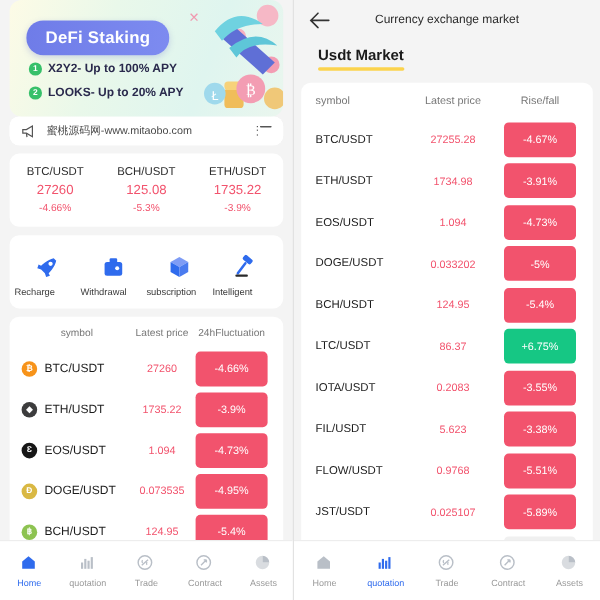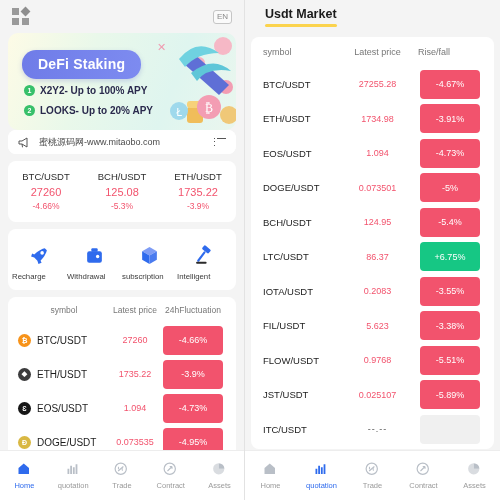--- a/index.html
+++ b/index.html
@@ -160,43 +160,34 @@
   .rcard {
     background: #fff; margin: 6px 6px 0 6px; border-radius: 8px;
     height: 412px; overflow: hidden;
   }
   .rhead-row {
     display: flex; align-items: center; height: 30px; padding: 0 12px;
     font-size: 9px; color: #777;
   }
   .rhead-row .k1 { width: 74px; }
   .rhead-row .k2 { flex: 1; text-align: center; }
-  .rhead-row .k3 { width: 64px; }
+  .rhead-row .k3 { width: 64px; text-align: center; }
   .rrow { display: flex; align-items: center; height: 34.5px; padding: 0 12px; }
   .rrow .k1 { width: 74px; font-size: 9.5px; color: #1c1c1c; }
   .rrow .k2 { flex: 1; text-align: center; font-size: 9px; color: #f2536d; }
   .rrow .k2.mut { color: #555; letter-spacing: 1px; }
   .rrow .k3 { width: 64px; display: flex; justify-content: center; }
 </style>
 </head>
 <body>
 
 <div class="app">
 
   <div class="panel-left">
 
-    <div class="topbar">
-      <div class="grid-icon">
-        <i></i>
-          <i></i>
-          <i></i>
-          <i></i>
-      </div>
-      <div class="en-badge">EN</div>
-    </div>
 
     <div class="banner-wrap">
       <div class="banner">
         <svg class="art" viewBox="0 0 105 97">
           <circle cx="92" cy="13" r="9" fill="#f6b8c6"></circle>
           <circle cx="68" cy="30" r="6" fill="#f6b0c0"></circle>
           <circle cx="95" cy="54" r="7" fill="#f39db3"></circle>
           <path d="M52 30 L62 20 L98 52 L88 62 Z" fill="#5f6fd6"></path>
           <path d="M48 26 q18 -22 40 -6 q-22 0 -34 14 Z" fill="#6fd2e0"></path>
           <path d="M60 40 q22 -18 40 -2 q-24 -4 -34 10 Z" fill="#5ec6d8"></path>
@@ -408,20 +399,26 @@
               <path d="M9 9 V1.5 A7.5 7.5 0 0 1 16.5 9 Z" fill="#b9bfc7"></path>
               <path d="M9 9 L16.5 9 A7.5 7.5 0 1 1 9 1.5 Z" fill="#b9bfc7" opacity=".55"></path>
             </svg>
           </div>
       <div class="tl">Assets</div>
     </div>
       </div>
   </div>
 
   <div class="panel-right">
+    <div class="rhead">
+      <svg class="back" viewBox="0 0 18 14">
+        <path d="M8 1 L2 7 L8 13 M2 7 H17" fill="none" stroke="#333" stroke-width="1.3" stroke-linecap="round"></path>
+      </svg>
+      <div class="rtitle">Currency exchange market</div>
+    </div>
 
     <div class="rtabs">
       <div class="rtab">
         <span>Usdt Market</span>
         <div class="ul"></div>
       </div>
     </div>
 
     <div class="rcard">
       <div class="rhead-row">
@@ -446,21 +443,21 @@
   </div>
   <div class="rrow">
     <div class="k1">EOS/USDT</div>
     <div class="k2 ">1.094</div>
     <div class="k3">
               <span class="badge ">-4.73%</span>
             </div>
   </div>
   <div class="rrow">
     <div class="k1">DOGE/USDT</div>
-    <div class="k2 ">0.073501</div>
+    <div class="k2 ">0.033202</div>
     <div class="k3">
               <span class="badge ">-5%</span>
             </div>
   </div>
   <div class="rrow">
     <div class="k1">BCH/USDT</div>
     <div class="k2 ">124.95</div>
     <div class="k3">
               <span class="badge ">-5.4%</span>
             </div>

